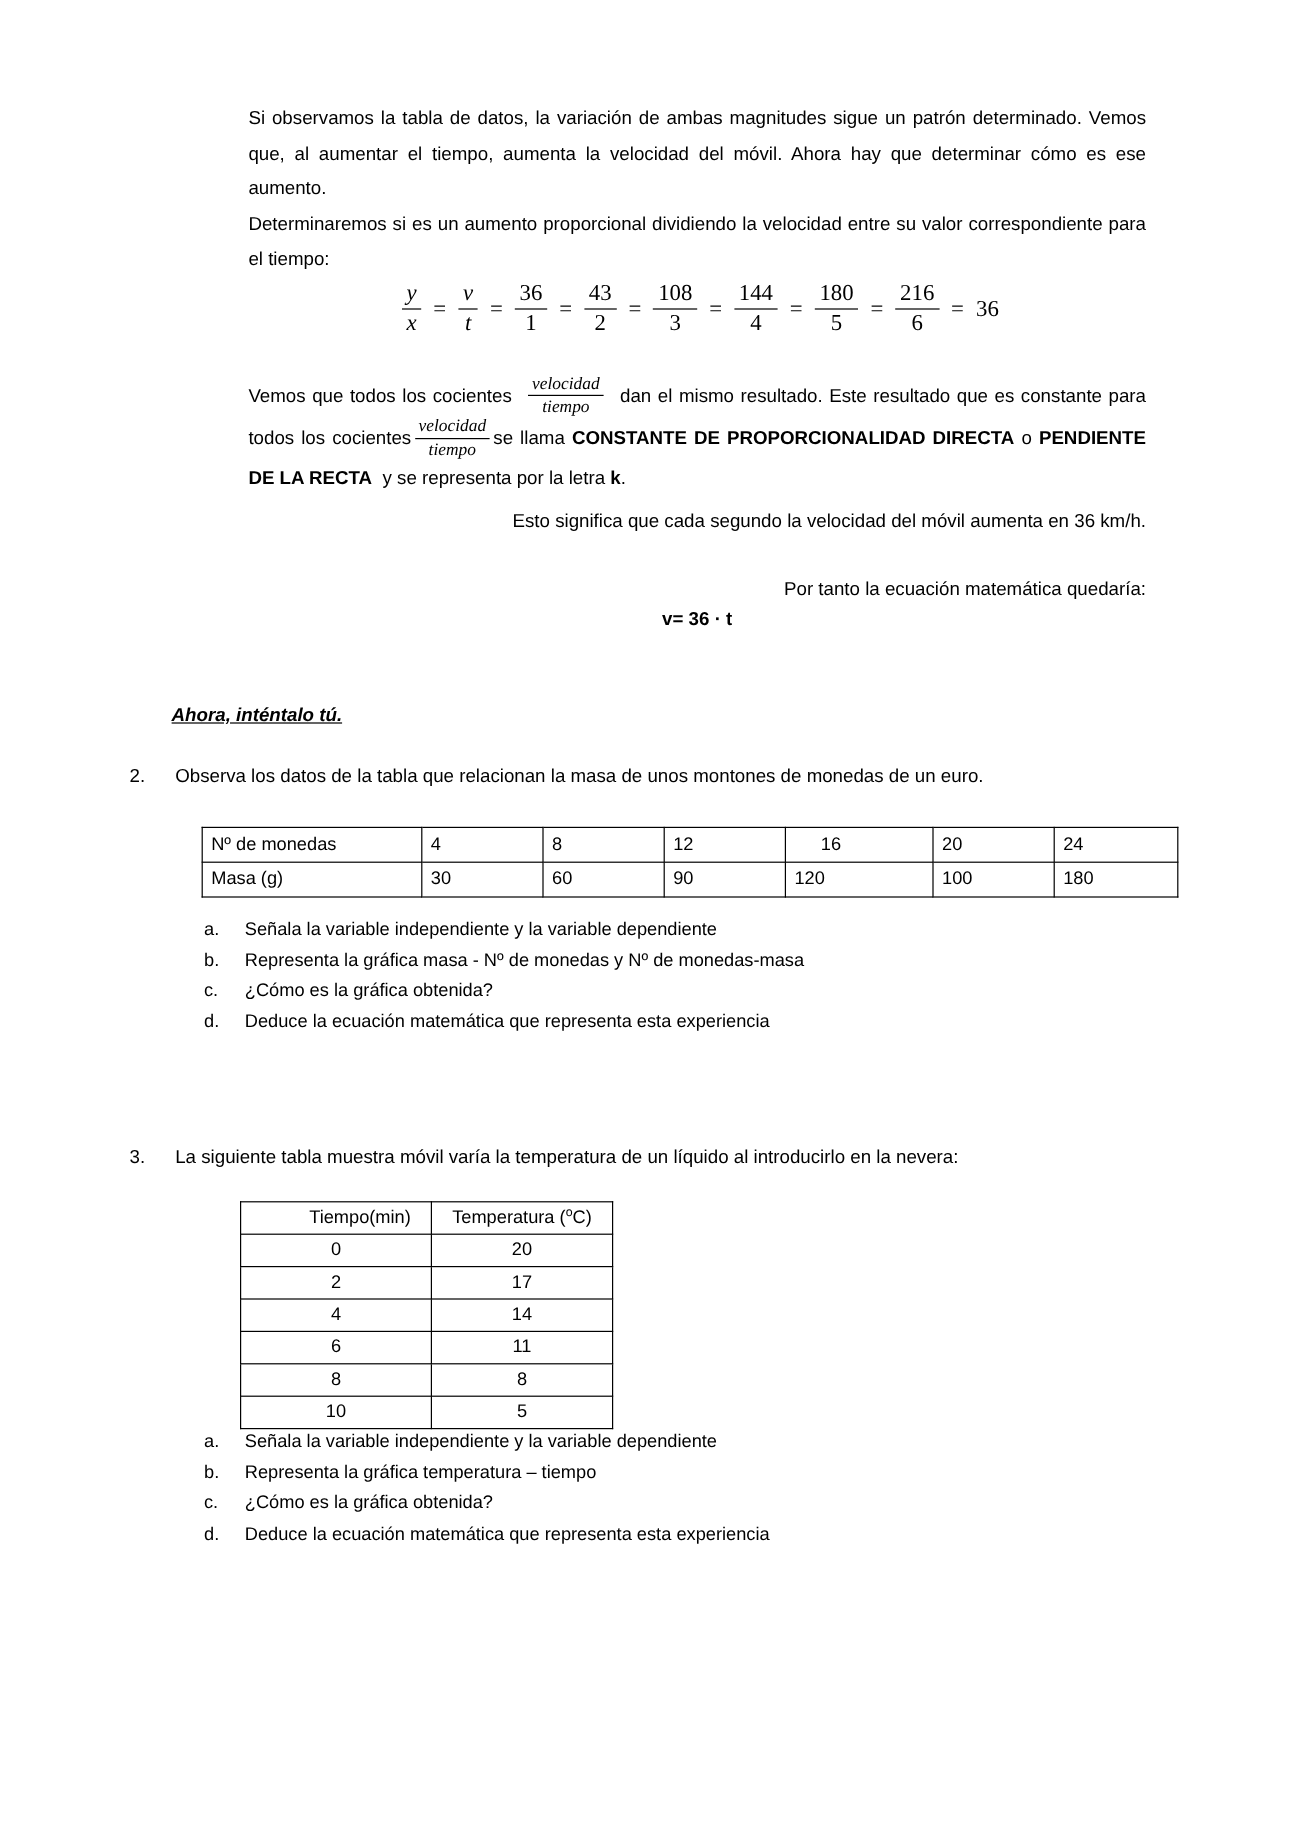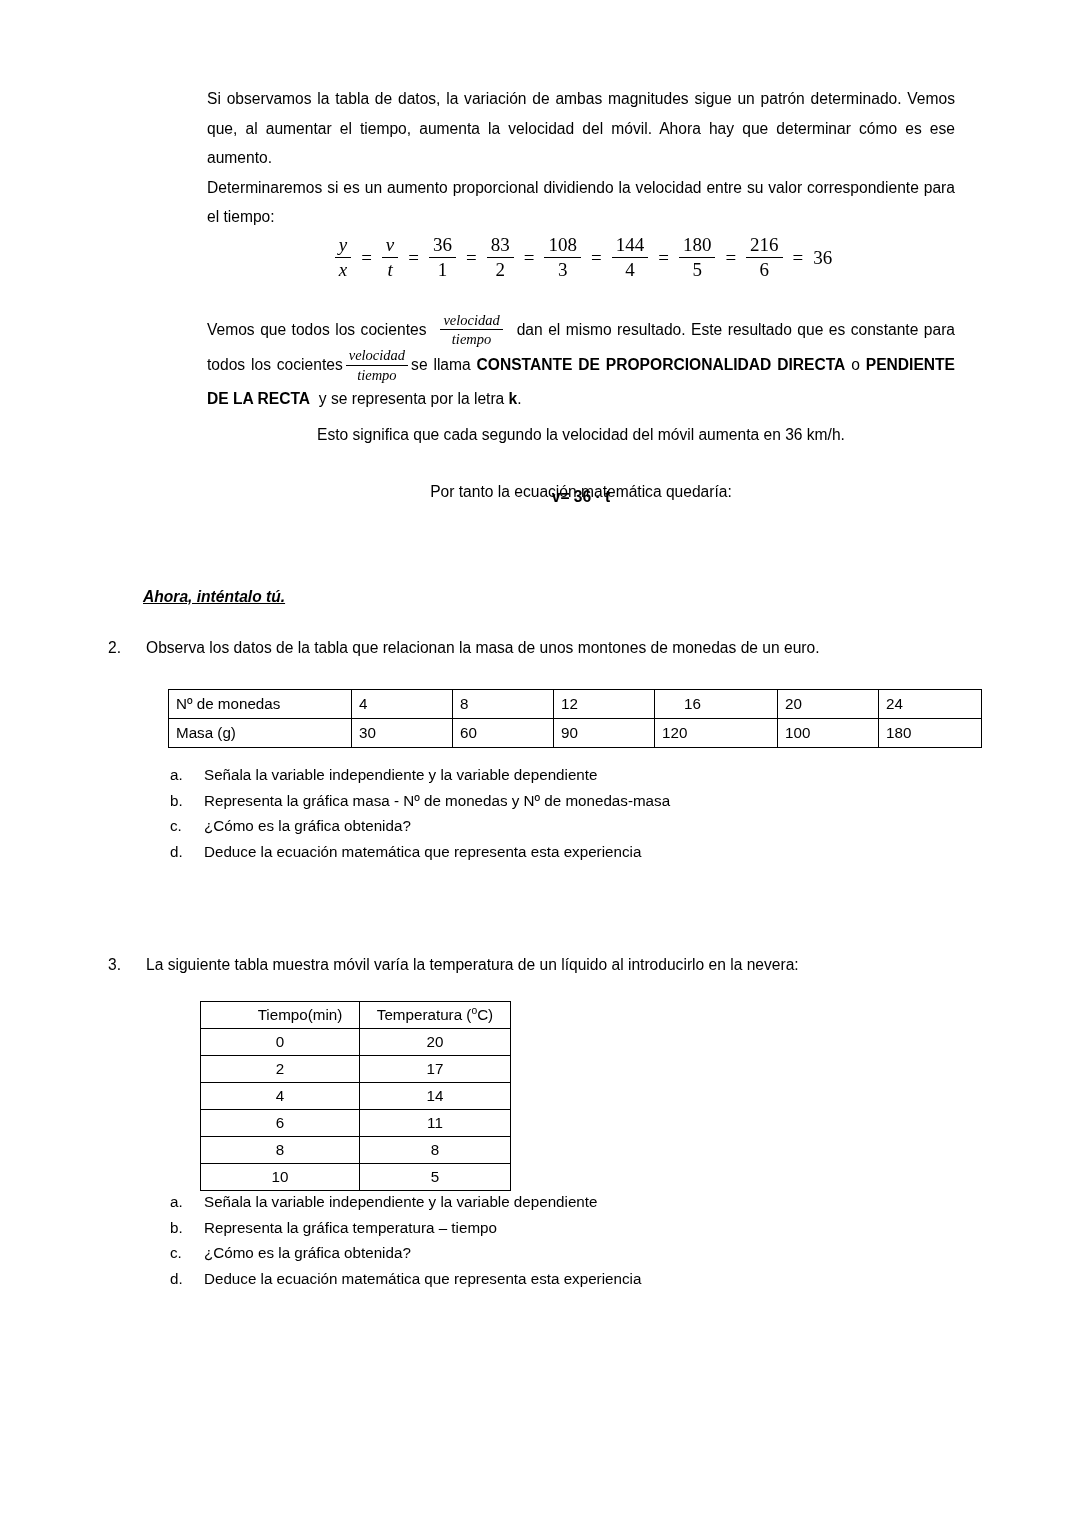--- a/index.html
+++ b/index.html
@@ -29,21 +29,21 @@
     top: 84px;
     width: 748px;
   }
   p.para {
     margin: 0;
     font-size: 15.6px;
     line-height: 29.5px;
     text-align: justify;
     text-justify: inter-word;
   }
-  p.para.last-line-natural { text-align: center; }
+  p.para.last-line-natural { text-align: right; }
 
   .b { font-weight: bold; }
 
   
   .equation-row {
     position: absolute;
     left: 207px;
     top: 235px;
     width: 748px;
     display: flex;
@@ -185,21 +185,21 @@
       <span class="num">v</span>
       <span class="den">t</span>
     </span>
     <span class="eqsign">=</span>
     <span class="frac">
       <span class="num">36</span>
       <span class="den">1</span>
     </span>
     <span class="eqsign">=</span>
     <span class="frac">
-      <span class="num">83</span>
+      <span class="num">43</span>
       <span class="den">2</span>
     </span>
     <span class="eqsign">=</span>
     <span class="frac">
       <span class="num">108</span>
       <span class="den">3</span>
     </span>
     <span class="eqsign">=</span>
     <span class="frac">
       <span class="num">144</span>
@@ -232,21 +232,21 @@
   </div>
 
   <div class="body-block" style="top:420px;">
     <p class="para last-line-natural">Esto significa que cada segundo la velocidad del móvil aumenta en 36 km/h.</p>
   </div>
 
   <div class="body-block" style="top:477px;">
     <p class="para last-line-natural">Por tanto la ecuación matemática quedaría:</p>
   </div>
 
-  <div class="formula-center" style="top:488px;">v= 36 · t</div>
+  <div class="formula-center" style="top:508px;">v= 36 · t</div>
 
   <div class="section-heading" style="left:143px; top:588px;font-style:italic;">Ahora, inténtalo tú.</div>
 
   <div class="question" style="left:108px; top:633px; width:860px;">
     <span class="q-num">2.</span>
     <span class="q-text">Observa los datos de la tabla que relacionan la masa de unos montones de monedas de un euro.</span>
   </div>
 
   <table class="doc-table table-coins" style="left:168px; top:689px;">
     <tbody>

